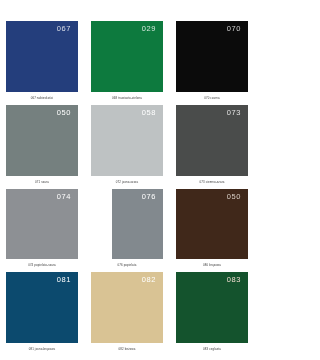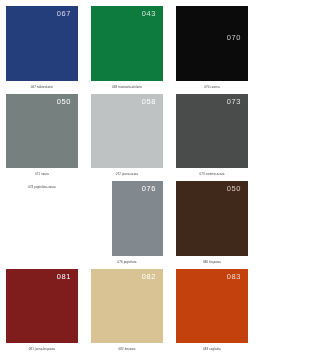--- a/index.html
+++ b/index.html
@@ -12,21 +12,21 @@
     background: #ffffff;
     font-family: "Liberation Sans", sans-serif;
     overflow: hidden;
   }
   #swatch-sheet {
     width: 254px;
     height: 360px;
     box-sizing: border-box;
     display: flex;
     flex-direction: column;
-    padding: 6px 6px 4px 6px;
+    padding: 21px 6px 4px 6px;
   }
   .swatch-row {
     flex: 1 1 0;
     display: flex;
     flex-direction: row;
     justify-content: space-between;
     align-items: stretch;
     min-height: 0;
   }
   .swatch-cell {
@@ -70,27 +70,27 @@
 
   <div class="swatch-row">
     <div class="swatch-cell">
       <div class="swatch-chip" style="background: rgb(36, 62, 124);">
         <span class="swatch-code" style="color: rgb(217, 221, 232);">067</span>
       </div>
       <div class="swatch-caption" style="color: rgb(58, 58, 58);">067 nabieskości</div>
     </div>
     <div class="swatch-cell">
       <div class="swatch-chip" style="background: rgb(13, 122, 62);">
-        <span class="swatch-code" style="color: rgb(212, 232, 220);">043</span>
+        <span class="swatch-code" style="color: rgb(212, 232, 220);">029</span>
       </div>
       <div class="swatch-caption" style="color: rgb(58, 58, 58);">068 trawiasto-zielona</div>
     </div>
     <div class="swatch-cell">
       <div class="swatch-chip" style="background: rgb(11, 11, 11);">
-        <span class="swatch-code" style="color: rgb(207, 207, 207); margin-top: 24px;">070</span>
+        <span class="swatch-code" style="color: rgb(207, 207, 207);">070</span>
       </div>
       <div class="swatch-caption" style="color: rgb(58, 58, 58);">070 czarna</div>
     </div>
   </div>
 
   <div class="swatch-row">
     <div class="swatch-cell">
       <div class="swatch-chip" style="background: rgb(117, 128, 127);">
         <span class="swatch-code" style="color: rgb(255, 255, 255);">050</span>
       </div>
@@ -105,50 +105,53 @@
     <div class="swatch-cell">
       <div class="swatch-chip" style="background: rgb(74, 76, 75);">
         <span class="swatch-code" style="color: rgb(226, 226, 226);">073</span>
       </div>
       <div class="swatch-caption" style="color: rgb(58, 58, 58);">073 ciemno-szara</div>
     </div>
   </div>
 
   <div class="swatch-row">
     <div class="swatch-cell">
+      <div class="swatch-chip" style="background: rgb(141, 144, 148);">
+        <span class="swatch-code" style="color: rgb(255, 255, 255);">074</span>
+      </div>
       <div class="swatch-caption" style="color: rgb(58, 58, 58);">074 popielato-szara</div>
     </div>
     <div class="swatch-cell">
       <div class="swatch-chip" style="background: rgb(130, 137, 142); margin-left: 21px;">
         <span class="swatch-code" style="color: rgb(255, 255, 255);">076</span>
       </div>
       <div class="swatch-caption" style="color: rgb(58, 58, 58);">076 popielata</div>
     </div>
     <div class="swatch-cell">
       <div class="swatch-chip" style="background: rgb(64, 40, 26);">
         <span class="swatch-code" style="color: rgb(216, 207, 198);">050</span>
       </div>
       <div class="swatch-caption" style="color: rgb(58, 58, 58);">080 brązowa</div>
     </div>
   </div>
 
   <div class="swatch-row">
     <div class="swatch-cell">
-      <div class="swatch-chip" style="background: #7f1d1d;">
+      <div class="swatch-chip" style="background: #0c4a6e;">
         <span class="swatch-code" style="color: rgb(255, 255, 255);">081</span>
       </div>
       <div class="swatch-caption" style="color: rgb(58, 58, 58);">081 jasno-brązowa</div>
     </div>
     <div class="swatch-cell">
       <div class="swatch-chip" style="background: rgb(217, 195, 148);">
         <span class="swatch-code" style="color: rgb(255, 255, 255);">082</span>
       </div>
       <div class="swatch-caption" style="color: rgb(58, 58, 58);">082 beżowa</div>
     </div>
     <div class="swatch-cell">
-      <div class="swatch-chip" style="background: #c2410c;">
+      <div class="swatch-chip" style="background: #14532d;">
         <span class="swatch-code" style="color: rgb(242, 221, 208);">083</span>
       </div>
       <div class="swatch-caption" style="color: rgb(58, 58, 58);">083 ceglasta</div>
     </div>
   </div>
 
 </div>
 
 </body></html>

